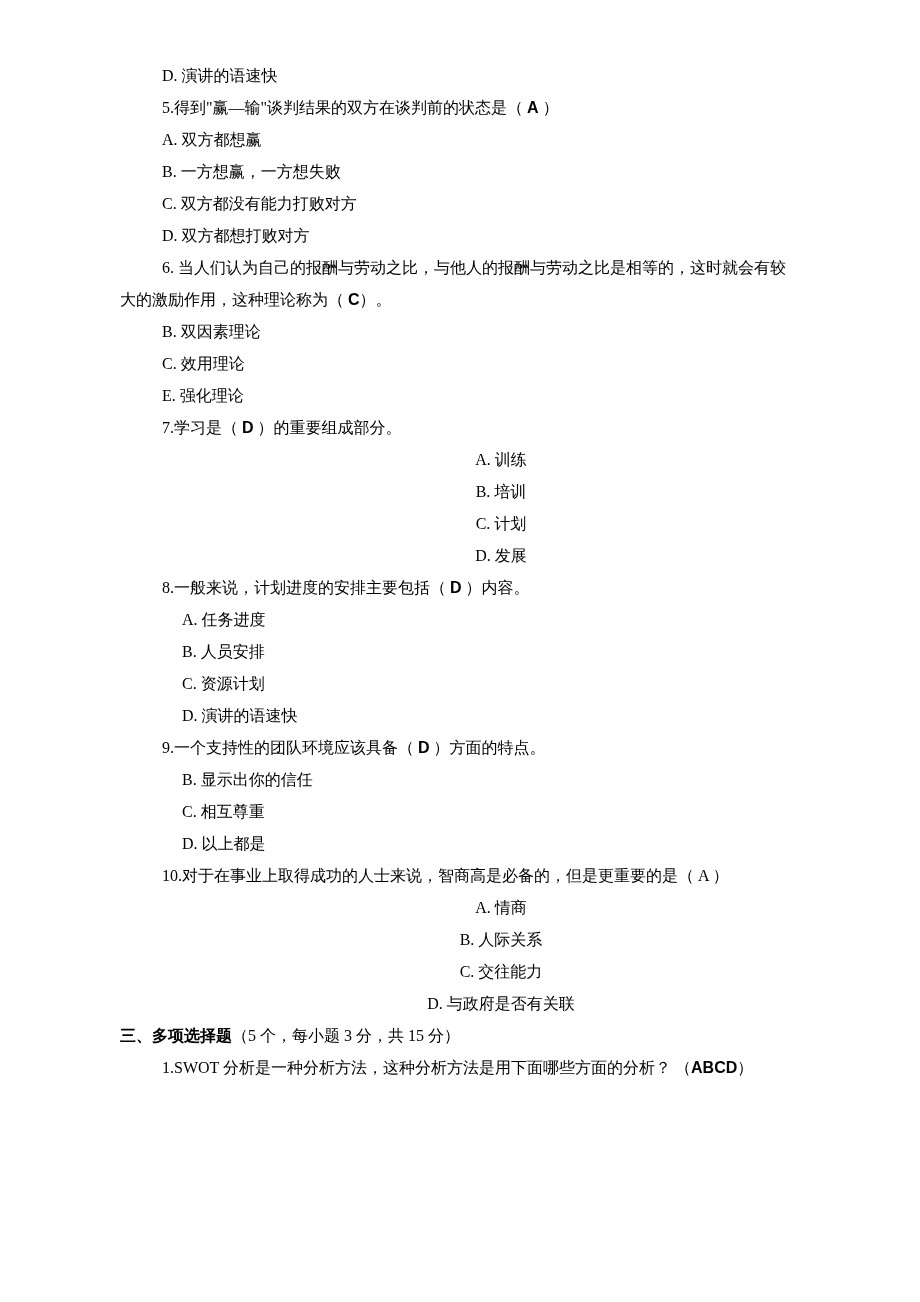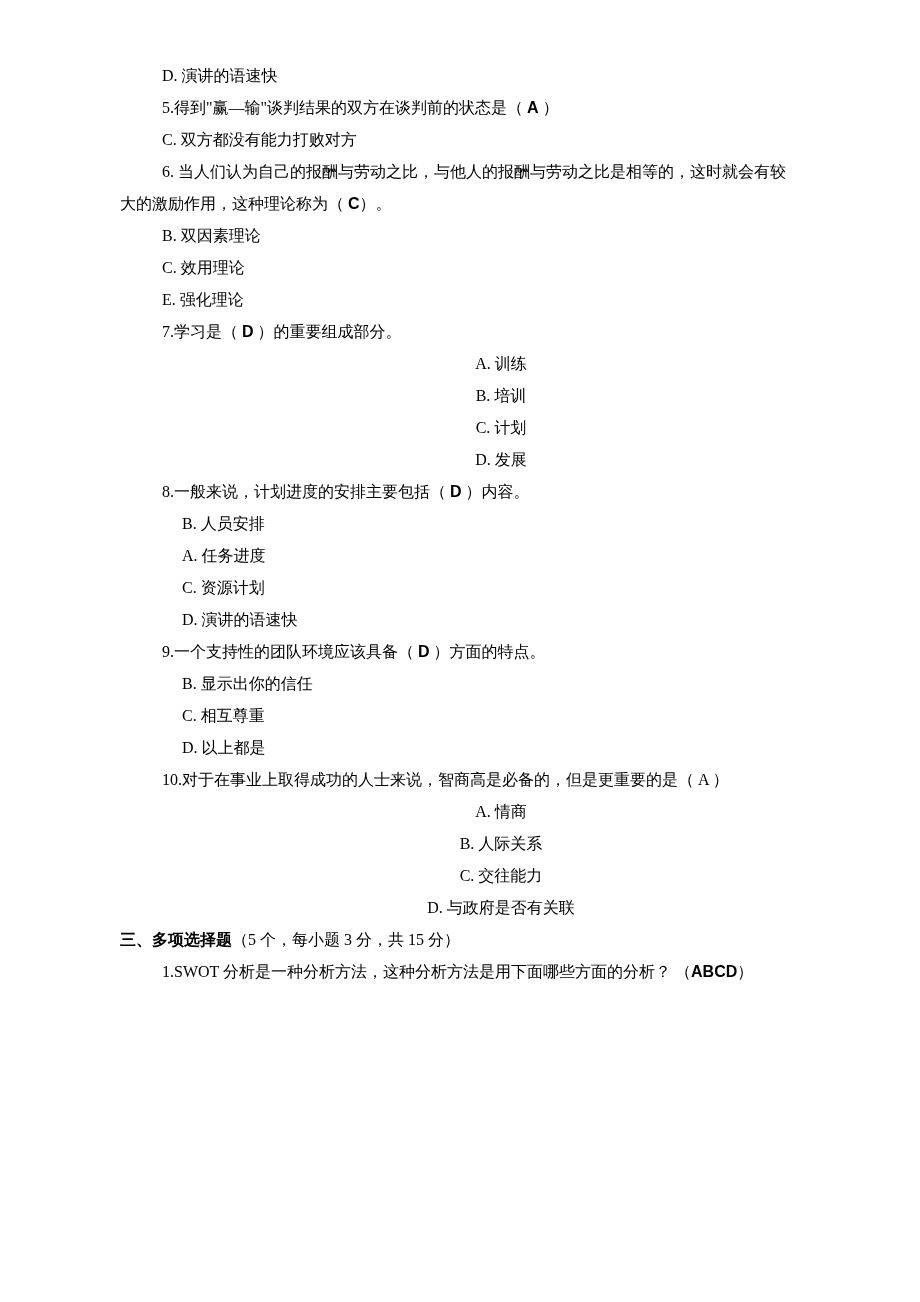--- a/index.html
+++ b/index.html
@@ -40,42 +40,45 @@
 </head>
 <body>
 
 <div class="page">
 
   <div class="line indent-1">D.  演讲的语速快</div>
 
   <div class="line indent-1">
     <span>5.得到"赢—输"谈判结果的双方在谈判前的状态是（ </span><span class="bold">A</span><span> ）</span>
   </div>
+  <div class="line indent-1">A.  双方都想赢</div>
+  <div class="line indent-1">B.  一方想赢，一方想失败</div>
   <div class="line indent-1">C.  双方都没有能力打败对方</div>
+  <div class="line indent-1">D.  双方都想打败对方</div>
 
   <div class="line" style="text-indent:42px;">
     <span>6. 当人们认为自己的报酬与劳动之比，与他人的报酬与劳动之比是相等的，这时就会有较大的激励作用，这种理论称为（ </span><span class="bold">C</span><span>）。</span>
   </div>
   <div class="line indent-1">B.  双因素理论</div>
   <div class="line indent-1">C.  效用理论</div>
   <div class="line indent-1">E.  强化理论</div>
 
   <div class="line indent-1">
     <span>7.学习是（ </span><span class="bold">D</span><span> ）的重要组成部分。</span>
   </div>
   <div class="line indent-3">A. 训练</div>
   <div class="line indent-3">B. 培训</div>
   <div class="line indent-3">C. 计划</div>
   <div class="line indent-3">D. 发展</div>
 
   <div class="line indent-1">
     <span>8.一般来说，计划进度的安排主要包括（  </span><span class="bold">D</span><span>  ）内容。</span>
   </div>
+  <div class="line indent-2">A.  任务进度</div>
   <div class="line indent-2">B.  人员安排</div>
-  <div class="line indent-2">A.  任务进度</div>
   <div class="line indent-2">C.  资源计划</div>
   <div class="line indent-2">D.  演讲的语速快</div>
 
   <div class="line indent-1">
     <span>9.一个支持性的团队环境应该具备（ </span><span class="bold">D</span><span> ）方面的特点。</span>
   </div>
   <div class="line indent-2">B.  显示出你的信任</div>
   <div class="line indent-2">C.  相互尊重</div>
   <div class="line indent-2">D.  以上都是</div>
 

